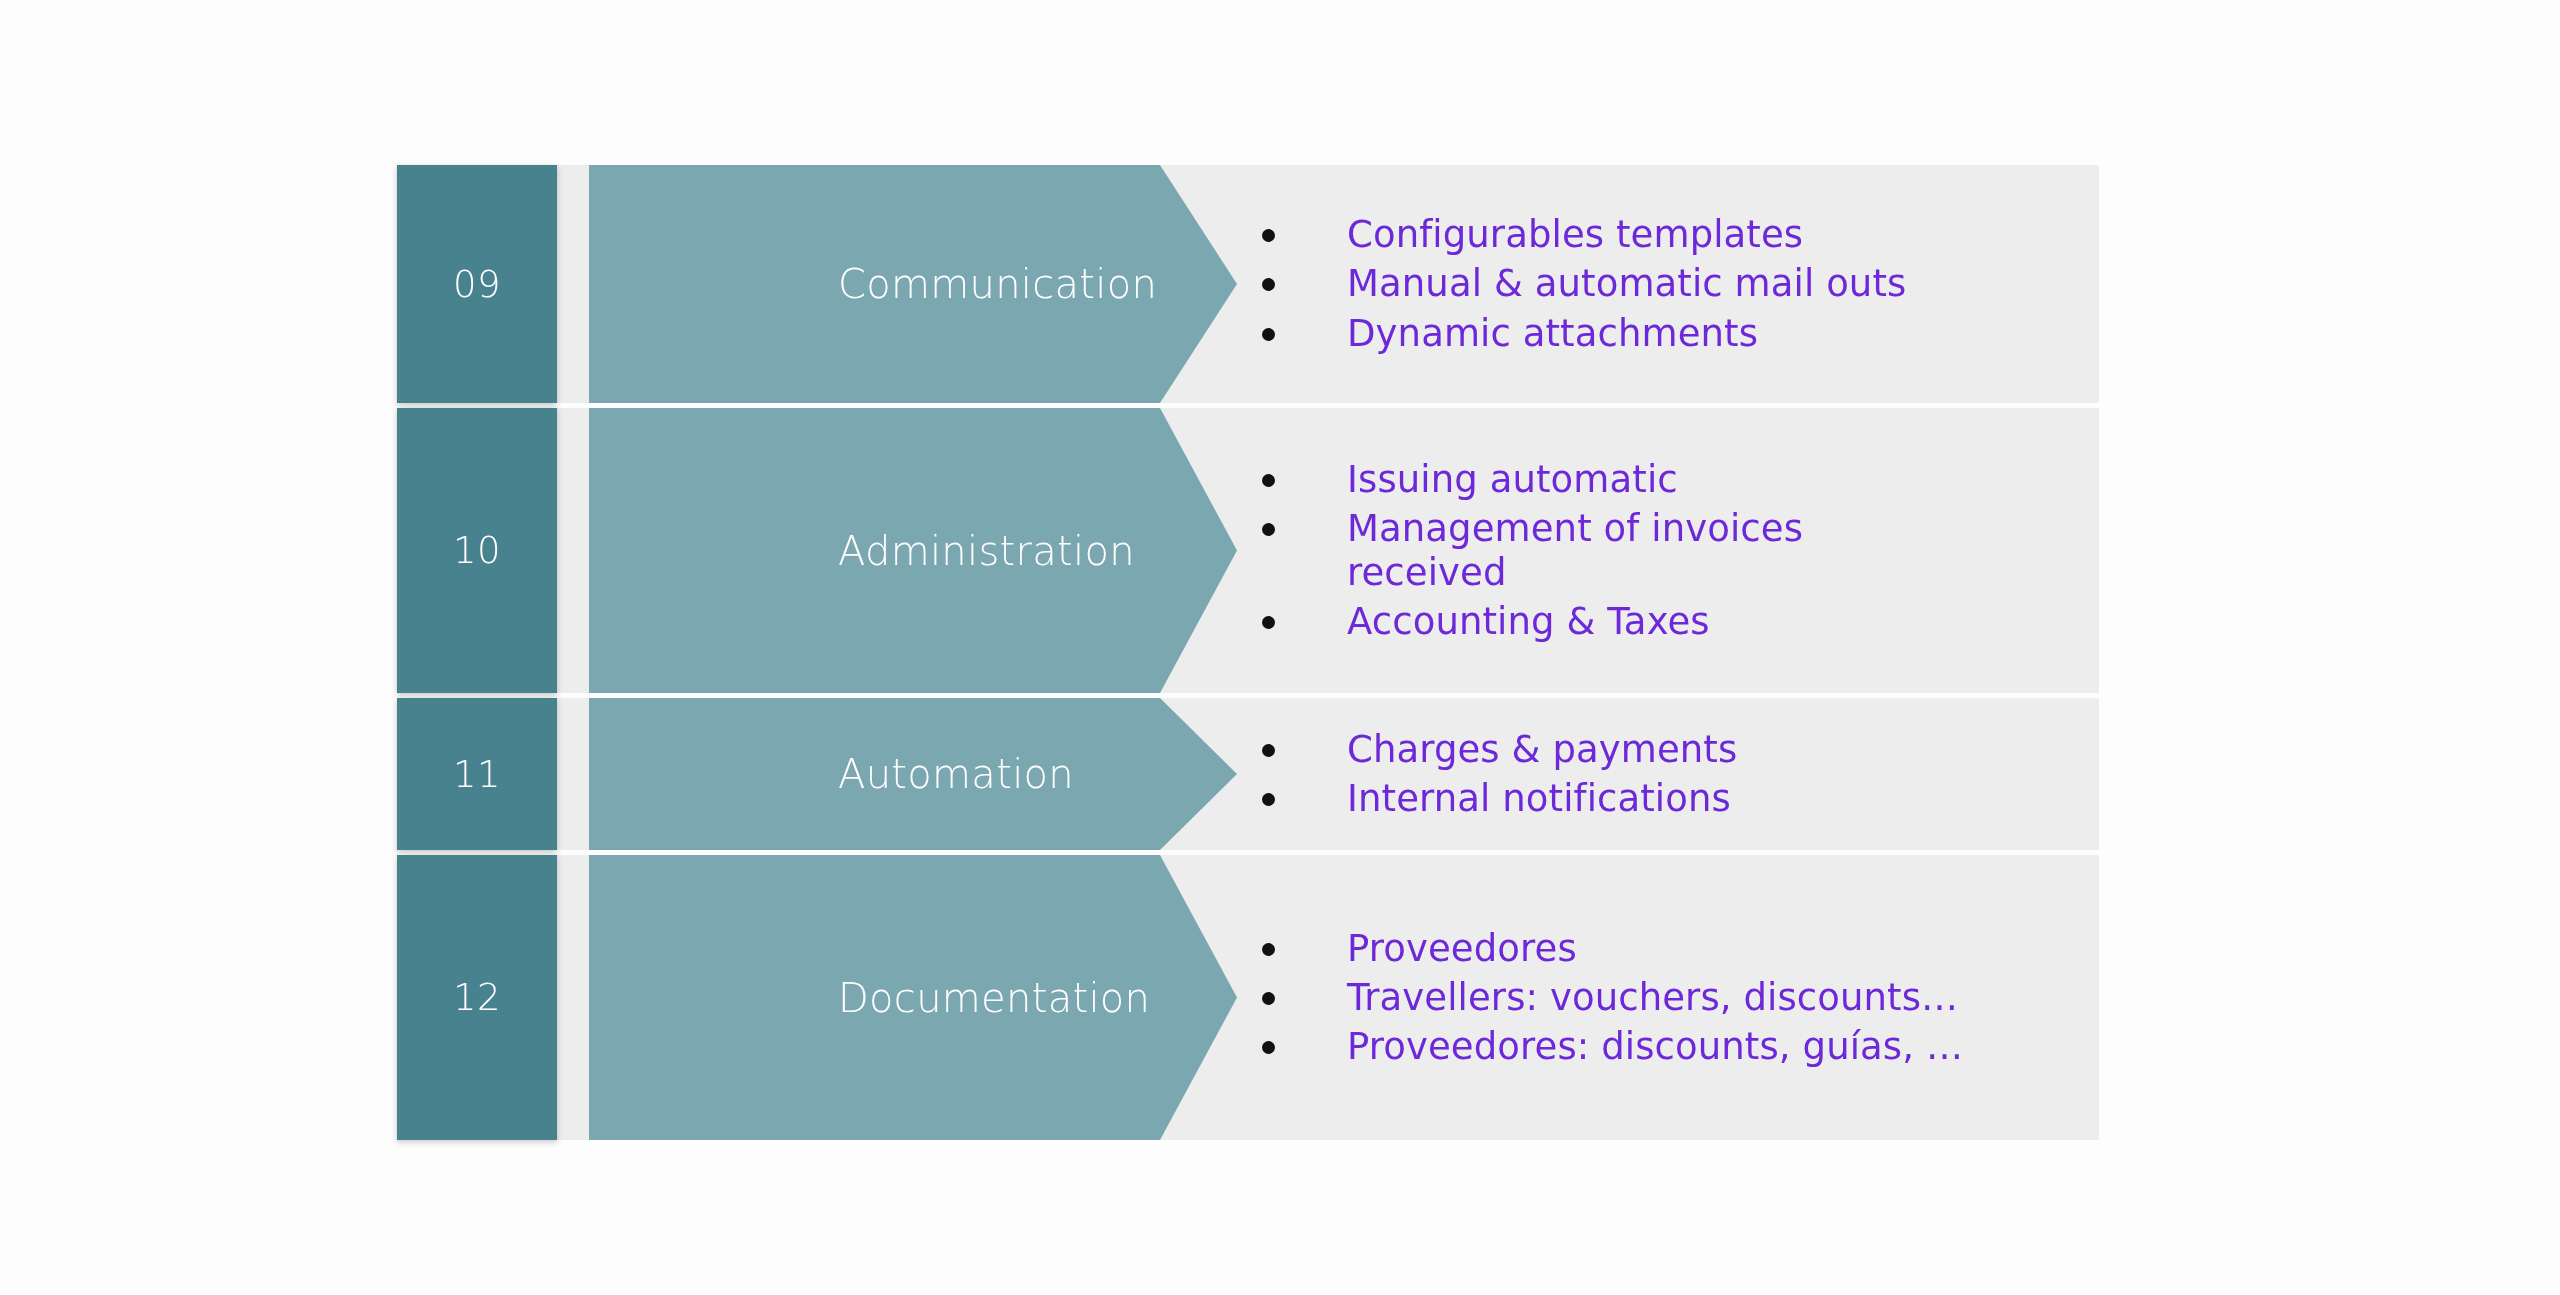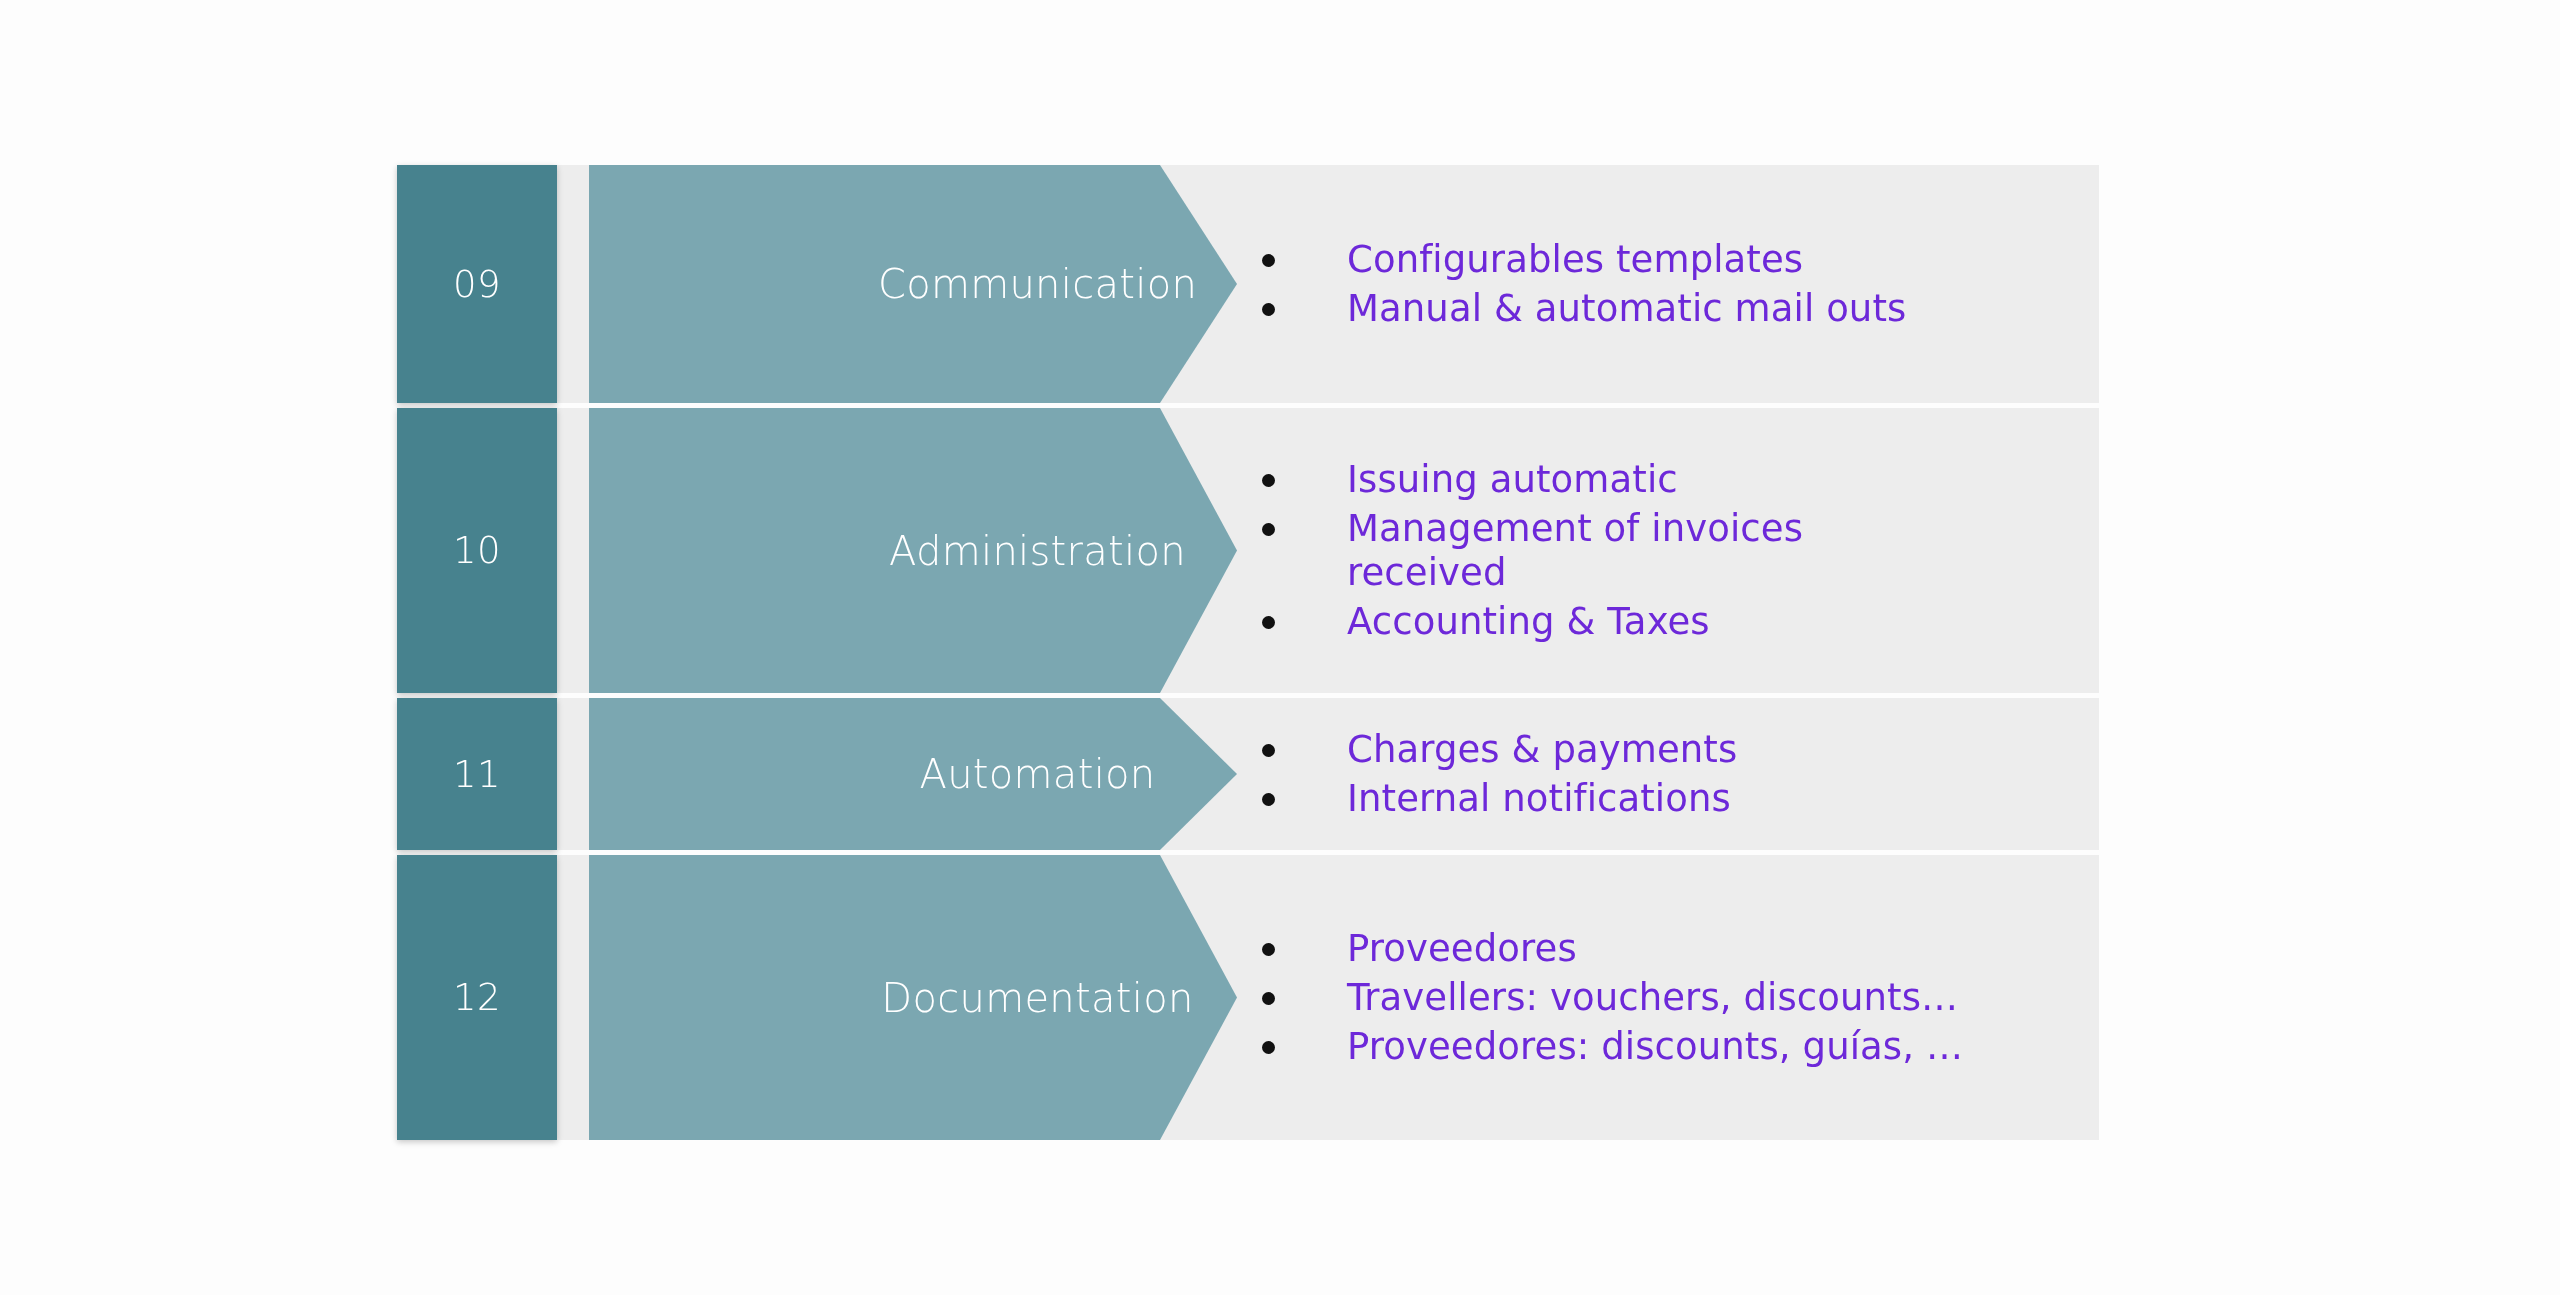--- a/index.html
+++ b/index.html
@@ -66,21 +66,20 @@
     left: 192px;
     top: 0;
     bottom: 0;
     width: 648px;           
     background: #7BA7B1;
     -webkit-clip-path: polygon(0 0, calc(100% - 77px) 0, 100% 50%, calc(100% - 77px) 100%, 0 100%);
     clip-path: polygon(0 0, calc(100% - 77px) 0, 100% 50%, calc(100% - 77px) 100%, 0 100%);
     display: flex;
     align-items: center;
     z-index: 2;
-    justify-content: center;
   }
   .label-cell .label {
     color: #FFFFFF;
     font-size: 40px;
     font-weight: 300;
     letter-spacing: 0.3px;
     padding-left: 249px;    
     line-height: 1.1;
     white-space: nowrap;
   }
@@ -135,20 +134,24 @@
     </div>
     <div class="bullets">
       <div class="bullet-item">
         <span class="bullet-dot"></span>
         <span class="bullet-text">Configurables templates</span>
       </div>
       <div class="bullet-item">
         <span class="bullet-dot"></span>
         <span class="bullet-text">Manual &amp; automatic mail outs</span>
       </div>
+      <div class="bullet-item">
+        <span class="bullet-dot"></span>
+        <span class="bullet-text">Dynamic attachments</span>
+      </div>
     </div>
   </div>
 
   <div class="row" style="height:285px;">
     <div class="panel-bg"></div>
     <div class="num-cell">
       <span class="num">10</span>
     </div>
     <div class="label-cell">
       <span class="label">Administration</span>

